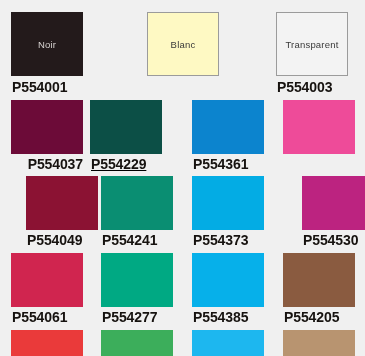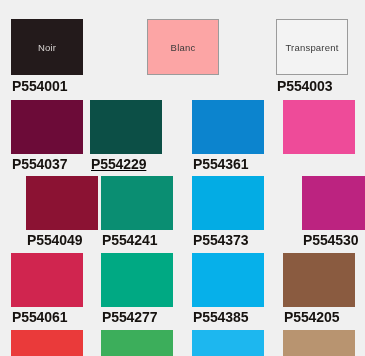--- a/index.html
+++ b/index.html
@@ -48,22 +48,21 @@
     font-size: 14px;
     font-weight: bold;
     color: #16120f;
     letter-spacing: -0.1px;
     margin-top: 2px;
     padding-left: 1px;
     white-space: nowrap;
   }
   
   .row-head .swatch-chip {
-    height: 56px;
-    margin-top: 7px;
+    height: 64px;
   }
   .row-head .swatch-code {
     margin-top: 3px;
   }
   
   .row-std .swatch-chip {
     height: 54px;
   }
   
   .row-clip .swatch-chip {
@@ -75,35 +74,35 @@
 
 <div id="swatch-grid">
     <div class="swatch-row row-head" style="top: 12px;">
       <div class="swatch-cell" style="left: 11px;">
         <div class="swatch-chip" style="background: rgb(35, 26, 27);">
           <span class="swatch-chip-label" style="color: rgb(216, 212, 210);">Noir</span>
         </div>
         <div class="swatch-code" style="color: rgb(22, 18, 15);">P554001</div>
       </div>
       <div class="swatch-cell" style="left: 147px;">
-        <div class="swatch-chip" style="background: #fca5a5; border: 1px solid rgb(155, 155, 155);">
+        <div class="swatch-chip" style="background: #fef9c3; border: 1px solid rgb(155, 155, 155);">
           <span class="swatch-chip-label" style="color: rgb(58, 58, 58);">Blanc</span>
         </div>
       </div>
       <div class="swatch-cell" style="left: 276px;">
         <div class="swatch-chip" style="background: rgb(243, 243, 243); border: 1px solid rgb(155, 155, 155);">
           <span class="swatch-chip-label" style="color: rgb(58, 58, 58);">Transparent</span>
         </div>
         <div class="swatch-code" style="color: rgb(22, 18, 15);">P554003</div>
       </div>
     </div>
     <div class="swatch-row row-std" style="top: 100px;">
       <div class="swatch-cell" style="left: 11px;">
         <div class="swatch-chip" style="background: rgb(108, 11, 56);"></div>
-        <div class="swatch-code" style="color: rgb(22, 18, 15);">P554037</div>
+        <div class="swatch-code" style="color: rgb(22, 18, 15); text-align: right;">P554037</div>
       </div>
       <div class="swatch-cell" style="left: 90px; text-decoration: underline;">
         <div class="swatch-chip" style="background: rgb(12, 79, 70);"></div>
         <div class="swatch-code" style="color: rgb(22, 18, 15);">P554229</div>
       </div>
       <div class="swatch-cell" style="left: 192px;">
         <div class="swatch-chip" style="background: rgb(12, 132, 206);"></div>
         <div class="swatch-code" style="color: rgb(22, 18, 15);">P554361</div>
       </div>
       <div class="swatch-cell" style="left: 283px;">

